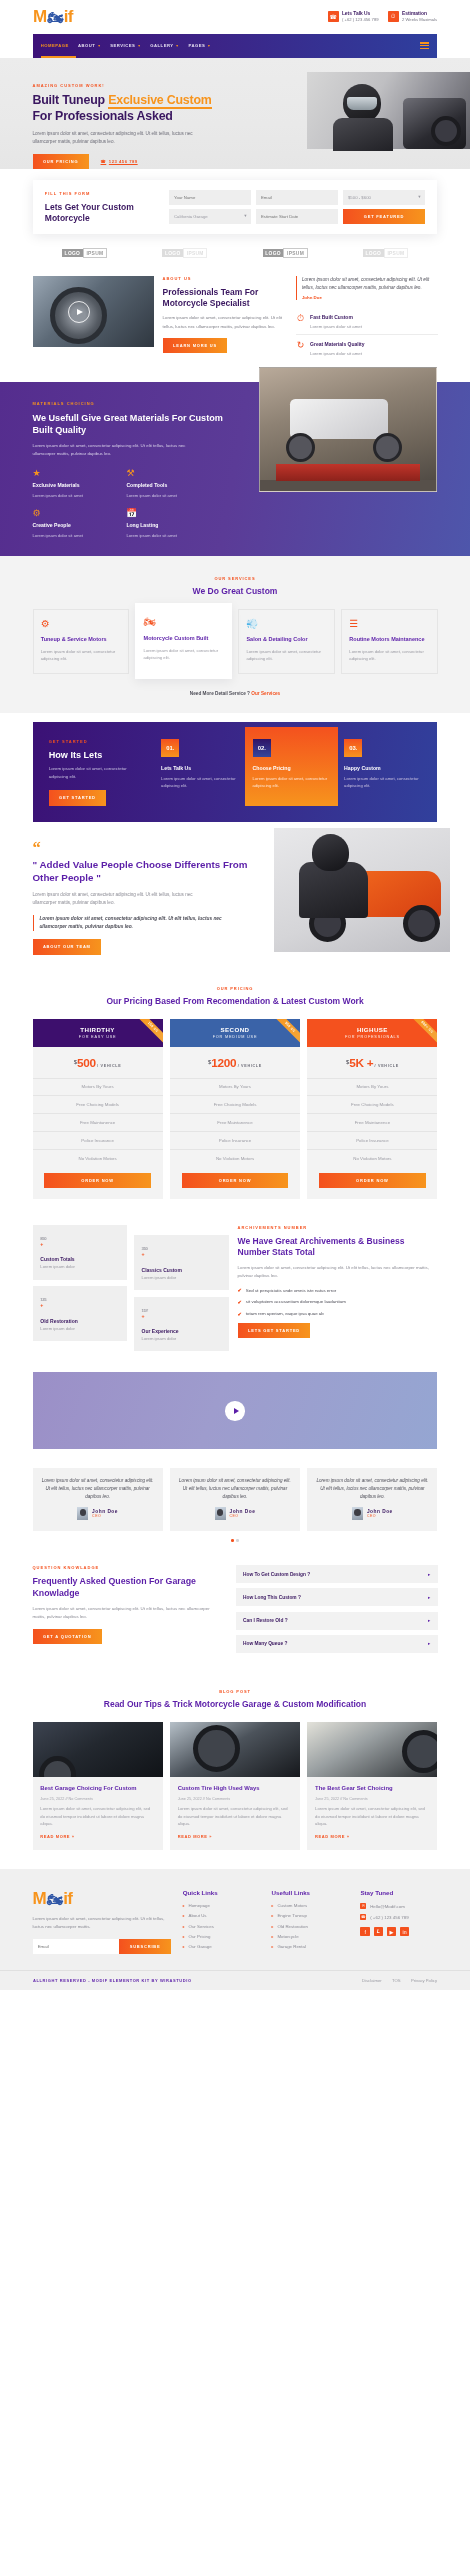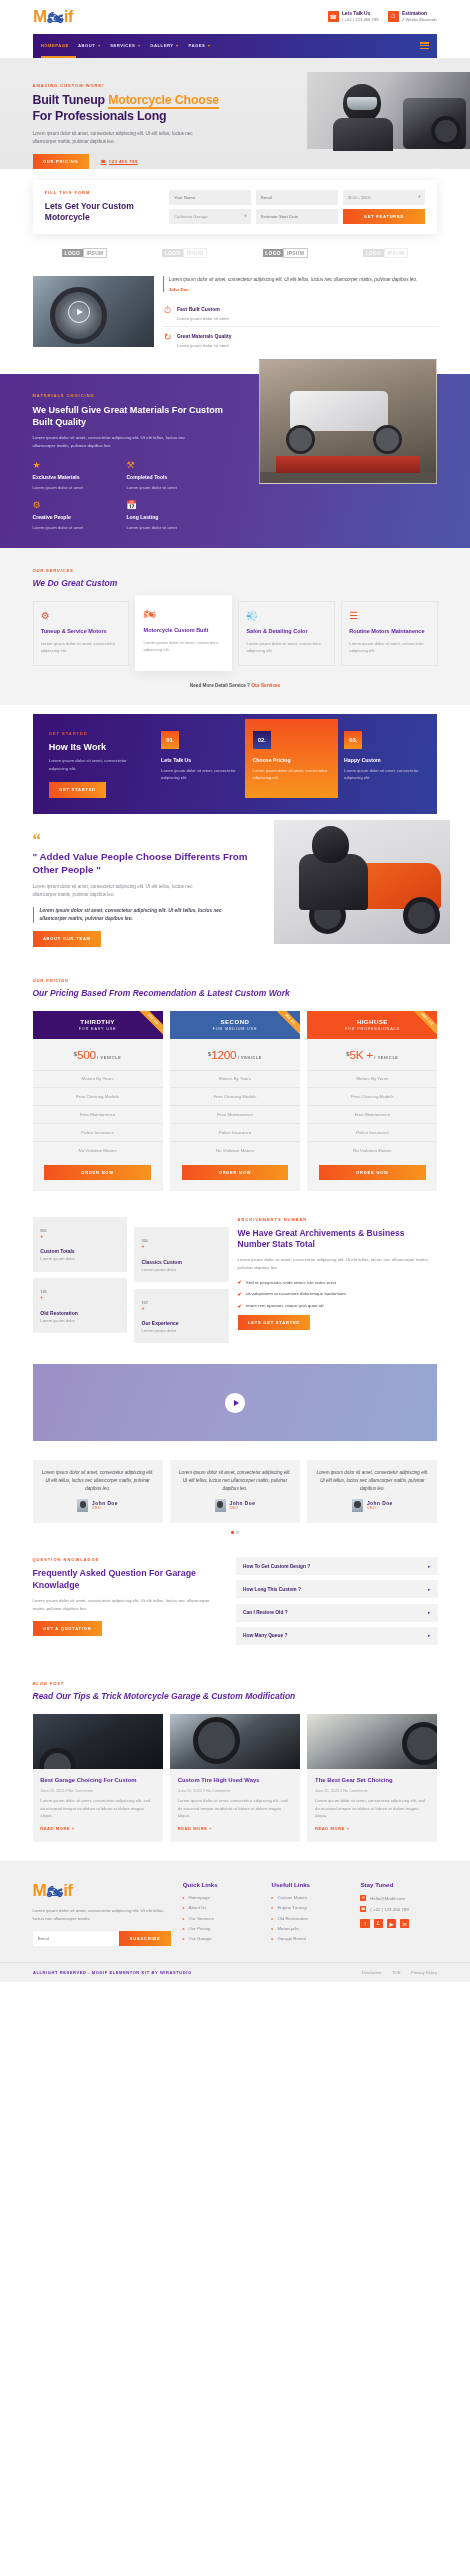--- a/index.html
+++ b/index.html
@@ -49,21 +49,21 @@
   .phonelink{color:#f4511e;font-size:4.2px;font-weight:bold;letter-spacing:0.5px;display:flex;align-items:center;gap:2.6px;}
   .hero-photo{position:absolute;right:0;top:14.4px;width:163px;height:77px;
     background:linear-gradient(120deg,#d6d6d6 0%,#bfbfc2 40%,#8c8c93 70%,#5a5a60 100%);}
   .hero-photo .helmet{position:absolute;left:36px;top:11.8px;width:38px;height:38px;border-radius:50% 50% 46% 46%;background:linear-gradient(160deg,#3b3b40,#17171a);}
   .hero-photo .visor{position:absolute;left:40px;top:25px;width:30px;height:13px;border-radius:2.6px 2.6px 6.5px 6.5px;background:linear-gradient(180deg,#cfd6db,#8d979e);}
   .hero-photo .body{position:absolute;left:26px;top:46px;width:60px;height:33px;border-radius:9.1px 9.1px 0 0;background:linear-gradient(160deg,#4a4a50,#212126);}
   .hero-photo .bike1{position:absolute;right:3.9px;top:26px;width:63px;height:51px;border-radius:5.2px;background:linear-gradient(150deg,#6e6e76,#2a2a30 60%,#1a1a1e);}
   .hero-photo .wheel{position:absolute;right:9.1px;bottom:2.6px;width:30px;height:30px;border-radius:50%;border:4.6px solid #1c1c20;background:#3a3a42;}
 
   
-  .formcard{position:relative;z-index:4;margin:10.4px 33px 0 33px;background:#fff;box-shadow:0 2px 11.8px rgba(20,20,40,.10);padding:10.4px 11.8px;display:flex;gap:13px;align-items:center;}
+  .formcard{position:relative;z-index:4;margin:10.4px 33px 0 33px;background:#fff;box-shadow:0 2px 11.8px rgba(20,20,40,.10);padding:10.4px 11.8px;display:flex;gap:13px;align-items:flex-end;}
   .formcard-left{width:111px;}
   .formcard-left h3{color:#3a1760;font-size:8.5px;line-height:1.3;font-weight:bold;margin-top:4.6px;}
   .formgrid{flex:1;display:grid;grid-template-columns:1fr 1fr 1fr;gap:4.6px;}
   .fld{height:14.4px;background:#eeeeee;border:0;color:#9a9aa2;font-size:4.3px;padding:0 5.2px;font-family:inherit;display:flex;align-items:center;position:relative;}
   .selwrap{position:relative;}
   .selwrap:after{content:"▾";position:absolute;right:4.6px;top:3.3px;color:#9a9aa2;font-size:4.6px;pointer-events:none;}
   .btn-featured{height:14.4px;width:100%;}
 
   
   .logos{display:flex;justify-content:space-between;align-items:center;padding:14.4px 62px 11.8px 62px;background:#fff;}
@@ -105,21 +105,21 @@
   .matitem span{color:#cfc6e4;font-size:4.2px;}
   .mat-photo{position:absolute;right:33px;top:-14.4px;width:178px;height:125px;border:0.7px solid rgba(255,255,255,.45);background:linear-gradient(165deg,#b9aa9a 0%,#8e8274 35%,#6b6257 70%,#4a4540 100%);overflow:hidden;}
   .mat-photo .mbike{position:absolute;left:30px;top:31px;width:98px;height:40px;background:linear-gradient(150deg,#f2f2f2,#c9c9cd);border-radius:5.2px;}
   .mat-photo .mw1,.mat-photo .mw2{position:absolute;bottom:29px;width:29px;height:29px;border-radius:50%;border:3.9px solid #26262a;background:#55555c;}
   .mat-photo .mw1{left:26px;} .mat-photo .mw2{right:34px;}
   .mat-photo .lift{position:absolute;left:15.7px;bottom:10.4px;right:15.7px;height:17px;background:linear-gradient(180deg,#c0342a,#8c221b);}
   .mat-photo .floor{position:absolute;left:0;bottom:0;width:100%;height:11.8px;background:#57504a;}
 
   
   .services{background:#f3f3f3;padding:19.6px 0 17px 0;}
-  .sec-head{text-align:left;margin-bottom:11.8px;font-style:italic;}
+  .sec-head{text-align:center;margin-bottom:11.8px;}
   .sec-head .eyebrow{letter-spacing:0.9px;margin-bottom:4.6px;}
   .sec-head h2{color:#5b1ea8;font-size:8.5px;font-weight:bold;line-height:1.32;}
   .svc-grid{display:grid;grid-template-columns:repeat(4,1fr);gap:6.5px;align-items:start;}
   .svc{border:0.7px solid #e5e5e5;background:transparent;padding:9.1px 7.2px 10.4px 7.2px;}
   .svc.featured{background:#fff;border-color:#fff;box-shadow:0 2.6px 10.4px rgba(20,20,40,.07);padding:13px 7.2px 17px 7.2px;margin-top:-5.2px;}
   .svc .si{color:#f4511e;font-size:9.8px;line-height:1;display:block;margin-bottom:7.8px;}
   .svc h4{color:#5b1ea8;font-size:5.5px;font-weight:bold;line-height:1.35;margin-bottom:4.6px;}
   .svc p{color:#9a9aa2;font-size:4.2px;line-height:1.7;}
   .svc-more{text-align:center;margin-top:11.8px;color:#4d4d57;font-size:4.7px;font-weight:bold;}
   .svc-more a{color:#f4511e;text-decoration:none;}
@@ -160,21 +160,21 @@
   .price-grid{display:grid;grid-template-columns:repeat(3,1fr);gap:7.2px;margin-top:10.4px;}
   .pcard{background:#f3f3f3;}
   .phead{position:relative;overflow:hidden;padding:7.8px 5.2px 7.2px 5.2px;text-align:center;color:#fff;}
   .pcard.p1 .phead{background:#3d0f6d;}
   .pcard.p2 .phead{background:#3a63a8;}
   .pcard.p3 .phead{background:#f4511e;}
   .phead h4{font-size:6.2px;font-weight:bold;letter-spacing:0.4px;}
   .phead span{font-size:3.8px;letter-spacing:0.8px;display:block;margin-top:2px;opacity:.9;}
   .ribbon{position:absolute;right:-13px;top:5.2px;width:46px;transform:rotate(45deg);background:linear-gradient(90deg,#f7941d,#f4a93d);color:#fff;font-size:3.3px;font-weight:bold;letter-spacing:0.4px;text-align:center;padding:1.3px 0;}
   .pprice{text-align:center;padding:9.1px 0 7.8px 0;}
-  .pprice .amt{color:#f4511e;font-size:11.8px;font-weight:normal;letter-spacing:-0.3px;}
+  .pprice .amt{color:#f4511e;font-size:11.8px;font-weight:bold;letter-spacing:-0.3px;}
   .pprice .cur{font-size:5.9px;vertical-align:super;}
   .pprice .per{color:#6d6d78;font-size:3.7px;font-weight:bold;letter-spacing:0.7px;margin-left:1.3px;}
   .pfeat{text-align:center;color:#9a9aa2;font-size:4.4px;padding:5.9px 0;border-top:0.7px solid #e4e4e4;}
   .pfeat:first-of-type{border-top:0;}
   .pbtn{padding:6.5px 11.8px 10.4px 11.8px;}
   .pbtn .btn{width:100%;}
 
   
   .stats{background:#fff;padding:9.1px 0 17px 0;}
   .stats .container{display:flex;gap:9.1px;}
@@ -320,21 +320,21 @@
         <i></i>
         <i></i>
       </div>
     <div class="navunder"></div>
   </div>
 
   <div class="hero">
     <div class="container">
       <div class="hero-left">
         <div class="eyebrow">AMAZING CUSTOM WORK!</div>
-        <h1 class="hero-title"><span>Built Tuneup </span><span class="hl">Motorcycle Choose</span><br><span>For Professionals Long</span></h1>
+        <h1 class="hero-title"><span>Built Tuneup </span><span class="hl">Exclusive Custom</span><br><span>For Professionals Asked</span></h1>
         <p>Lorem ipsum dolor sit amet, consectetur adipiscing elit. Ut elit tellus, luctus nec ullamcorper mattis, pulvinar dapibus leo.</p>
         <div class="hero-actions">
           <button class="btn">OUR PRICING</button>
           <a class="phonelink" href="#">
               <span>☎</span>
               <span>123 456 789</span>
             </a>
         </div>
       </div>
     </div>
@@ -383,20 +383,26 @@
         <span class="a">LOGO</span>
         <span class="b">IPSUM</span>
       </div>
   </div>
 
   <div class="about">
     <div class="container">
       <div class="about-img">
         <div class="rim"></div>
         <div class="play"></div>
+      </div>
+      <div class="about-mid">
+        <div class="eyebrow">ABOUT US</div>
+        <h2>Professionals Team For Motorcycle Specialist</h2>
+        <p>Lorem ipsum dolor sit amet, consectetur adipiscing elit. Ut elit tellus, luctus nec ullamcorper mattis, pulvinar dapibus leo.</p>
+        <button class="btn">LEARN MORE US</button>
       </div>
       <div class="about-right">
         <div class="quoteblock">
           <p>Lorem ipsum dolor sit amet, consectetur adipiscing elit. Ut elit tellus, luctus nec ullamcorper mattis, pulvinar dapibus leo.</p>
           <div class="who">John Doe</div>
         </div>
         <div class="feat">
           <span class="fi">⏱</span>
           <div><h5>Fast Built Custom</h5><span>Lorem ipsum dolor sit amet</span></div>
         </div>
@@ -462,21 +468,21 @@
       <div class="svc-more">
         <span>Need More Detail Service ?</span>
         <a href="#">Our Services</a>
       </div>
     </div>
   </div>
 
   <div class="how">
     <div class="how-left">
       <div class="eyebrow">GET STARTED</div>
-      <h2>How Its Work</h2>
+      <h2>How Its Lets</h2>
       <p>Lorem ipsum dolor sit amet, consectetur adipiscing elit.</p>
       <button class="btn">GET STARTED</button>
     </div>
     <div class="steps">
       <div class="step">
           <div class="stepnum">01.</div>
           <h5>Lets Talk Us</h5>
           <p>Lorem ipsum dolor sit amet, consectetur adipiscing elit.</p>
         </div>
       <div class="step big">

